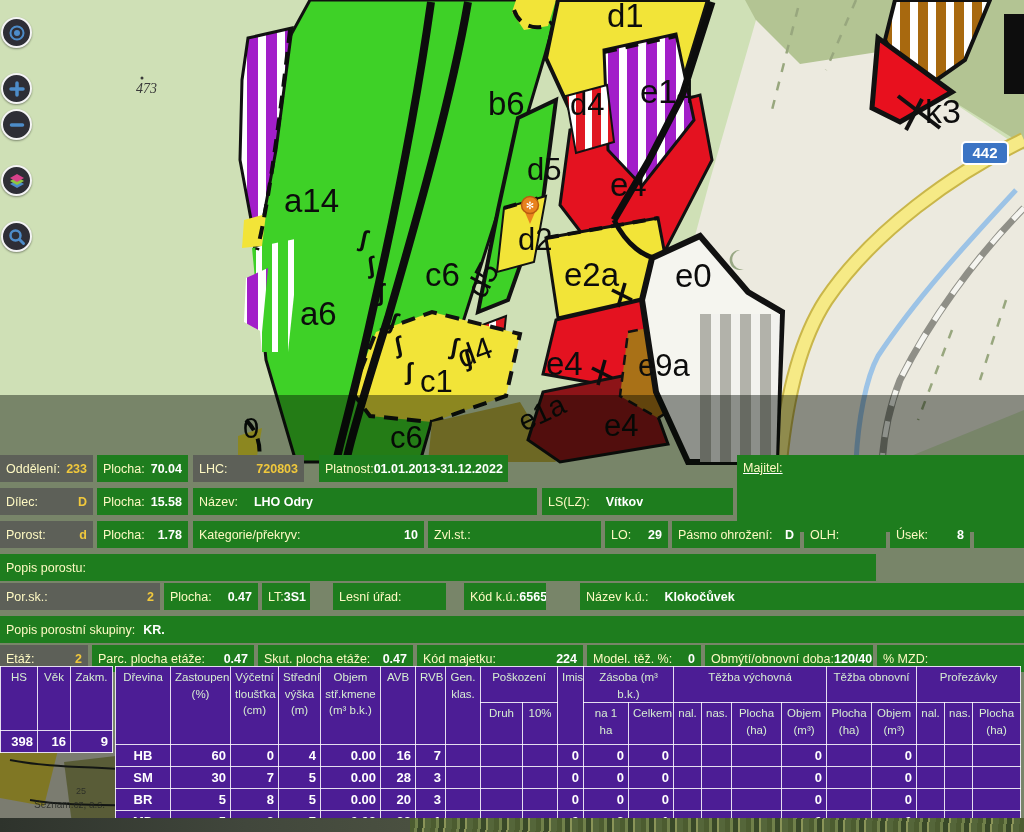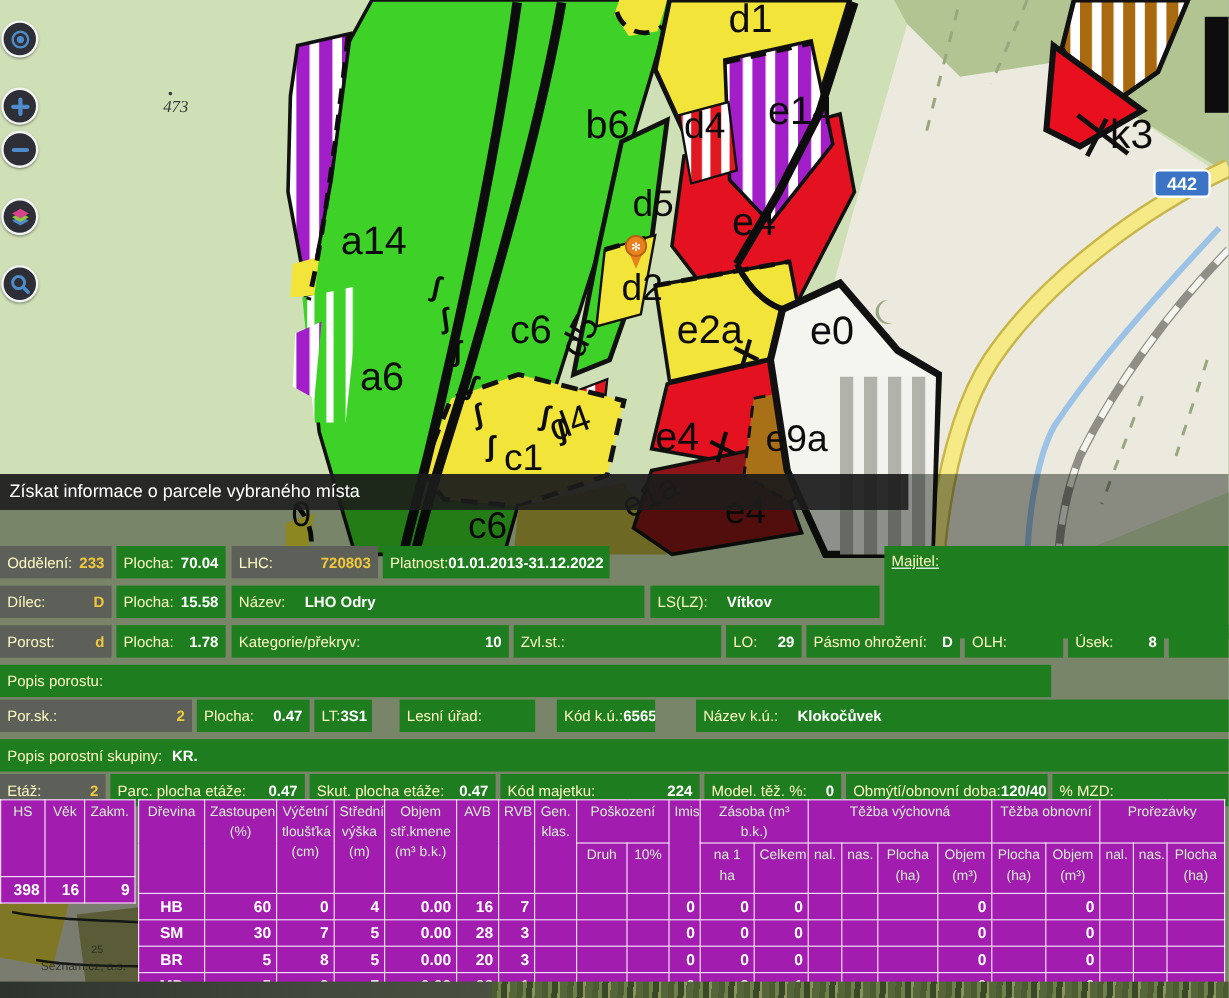--- a/index.html
+++ b/index.html
@@ -25,21 +25,21 @@
   .cell{position:absolute;height:27px;display:flex;align-items:center;
     justify-content:space-between;padding:0 6px;font-size:12.5px;
     background:#1e7d1e;color:#fff;white-space:nowrap;overflow:hidden;}
   .cell.gray{background:#5d6058;}
   .cell .lb{color:#fef9c3;}
   .cell .vl{color:#fff;font-weight:bold;}
   .cell.gray .vl{color:#f0c83c;}
   .cell.inline{justify-content:flex-start;gap:16px;}
   .cell.tall{height:77px;align-items:flex-start;line-height:27px;text-decoration:underline;}
   
-  table.ftab{border-collapse:collapse;table-layout:fixed;background:#a21caf;}
+  table.ftab{border-collapse:collapse;table-layout:fixed;background:#4c1d95;}
   table.ftab th,table.ftab td{border:1px solid rgba(255,255,255,.85);
     padding:0 4px;overflow:hidden;}
   table.ftab th{font-size:11.5px;font-weight:normal;color:#d6edd2;
     text-align:center;white-space:pre-line;line-height:1.45;vertical-align:top;padding-top:2px;}
   table.ftab td{font-size:13px;font-weight:600;color:#fff;text-align:right;
     height:22px;white-space:nowrap;}
   table.ftab td.c0{text-align:center;}
   .ltab{position:absolute;left:0;top:666px;width:112px;}
   .rtab{position:absolute;left:115px;top:666px;width:905px;}
   .strip{position:absolute;left:0;top:818px;width:1024px;height:14px;display:flex;}
@@ -223,33 +223,32 @@
     </svg>
   </div>
   <div class="ctl" style="top:221px">
     <svg width="18" height="18" viewBox="0 0 18 18">
       <circle cx="7.5" cy="7.5" r="5" fill="none" stroke="#4d8cc9" stroke-width="2.5"></circle>
       <line x1="11.5" y1="11.5" x2="15.5" y2="15.5" stroke="#4d8cc9" stroke-width="3" stroke-linecap="round"></line>
     </svg>
   </div>
 
   <div class="dim"></div>
-  <div class="titlebar">Získat informace o parcele vybraného místa</div>
 
   <div>
 
     <div class="cell gray" style="left:0;top:455px;width:93px">
       <span class="lb">Oddělení:</span>
         <span class="vl">233</span>
       </div>
     <div class="cell" style="left:97px;top:455px;width:91px">
       <span class="lb">Plocha:</span>
         <span class="vl">70.04</span>
       </div>
-    <div class="cell gray" style="left:193px;top:455px;width:122px">
+    <div class="cell gray" style="left:193px;top:455px;width:111px">
       <span class="lb">LHC:</span>
         <span class="vl">720803</span>
       </div>
     <div class="cell" style="left:319px;top:455px;width:189px">
       <span class="lb">Platnost:</span>
         <span class="vl">01.01.2013-31.12.2022</span>
       </div>
     <div class="cell tall inline" style="left:737px;top:455px;width:287px">
       <span class="lb">Majitel:</span>
         <span class="vl"></span>

